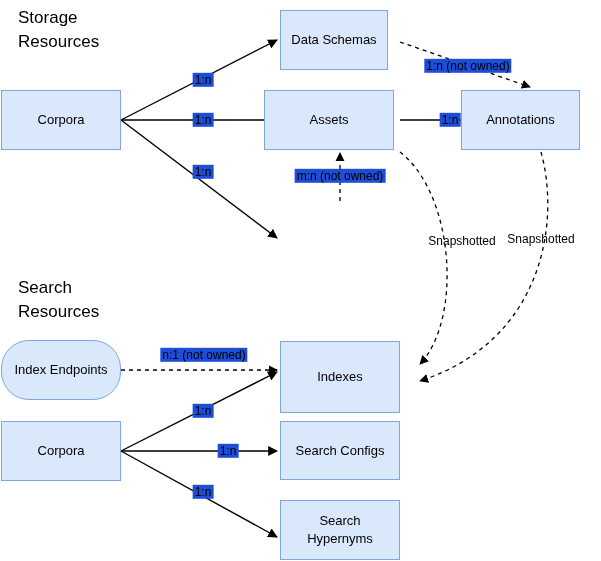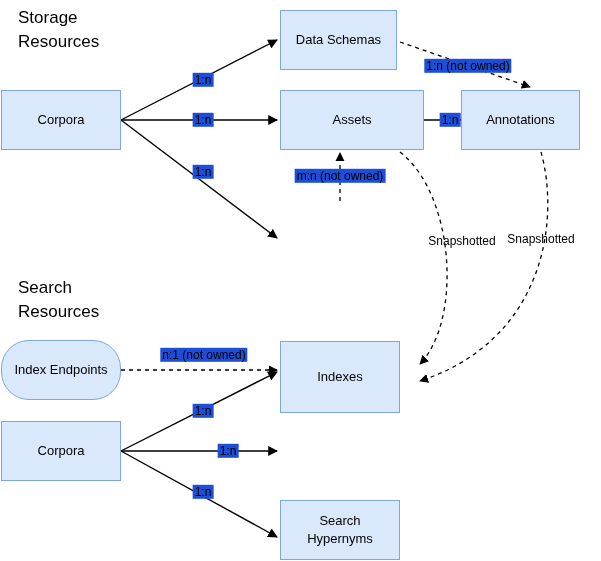--- a/index.html
+++ b/index.html
@@ -106,33 +106,34 @@
     <path d="M 121 451 L 277 537" fill="none" stroke="#000000" stroke-width="1.4" marker-end="url(#arrow-solid)"></path>
   </svg>
 
   <div class="group-label" style="left:18px; top:6px;">Storage
 Resources</div>
   <div class="group-label" style="left:18px; top:276px;">Search
 Resources</div>
 
   <div class="node-box" style="left:1px; top:90px; width:120px; height:60px;">Corpora</div>
 
-  <div class="node-box" style="left:280px; top:10px; width:117px; height:60px;">Data Schemas</div>
+  <div class="node-box" style="left:280px; top:10px; width:108px; height:60px;">Data Schemas</div>
 
-  <div class="node-box" style="left:280px; top:90px; width:144px; height:60px;">Assets</div>
+  <div class="node-box" style="left:264px; top:90px; width:130px; height:60px;">Assets</div>
 
 
   <div class="node-box" style="left:461px; top:90px; width:119px; height:60px;">Annotations</div>
 
   <div class="node-box" style="left:1px; top:340px; width:120px; height:60px;border-radius:28px;">Index Endpoints</div>
 
   <div class="node-box" style="left:1px; top:421px; width:120px; height:60px;">Corpora</div>
 
   <div class="node-box" style="left:280px; top:341px; width:120px; height:72px;">Indexes</div>
 
+  <div class="node-box" style="left:280px; top:421px; width:120px; height:59px;">Search Configs</div>
 
   <div class="node-box" style="left:280px; top:500px; width:120px; height:60px;">Search
 Hypernyms</div>
 
   <div class="edge-label" style="left:203px; top:80px;">1:n</div>
 
   <div class="edge-label" style="left:203px; top:120px;">1:n</div>
 
   <div class="edge-label" style="left:203px; top:172px;">1:n</div>
 

